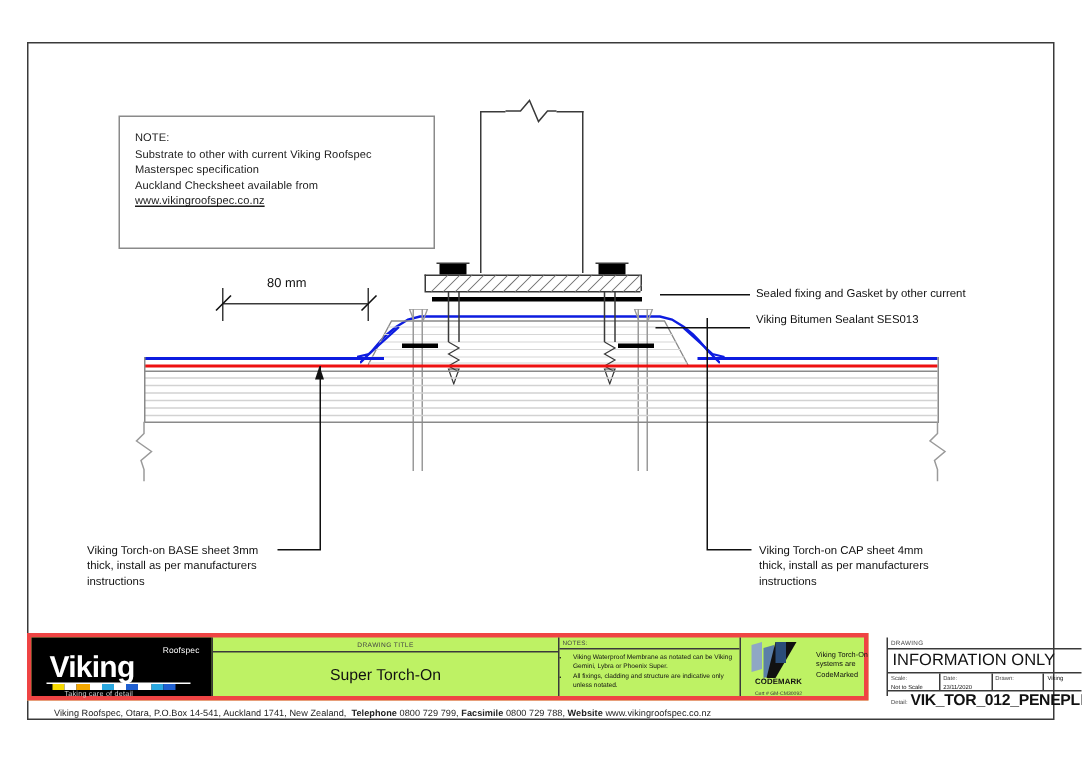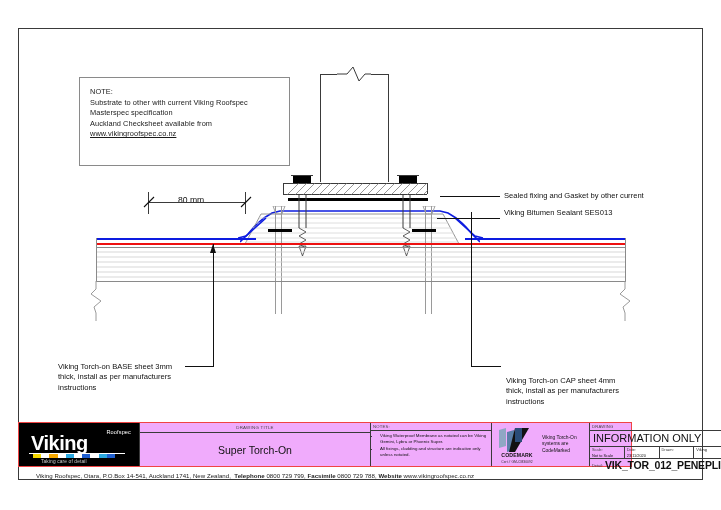--- a/index.html
+++ b/index.html
@@ -20,21 +20,21 @@
   .red{background:#ee1111;}
   .blk{background:#000;}
 
   
   .callout{position:absolute;font-size:7.6px;line-height:10.4px;color:#111;white-space:pre-line;}
 
   
   .dimtext{position:absolute;font-size:8.6px;color:#111;}
 
   
-  .tblock{position:absolute;left:18px;top:422px;width:614px;height:45px;border:1px solid #ef4444;box-sizing:border-box;display:flex;background:#f0abfc;}
+  .tblock{position:absolute;left:18px;top:422px;width:561px;height:45px;border:3px solid #ef4444;box-sizing:border-box;display:flex;background:#bef264;}
   .tb-logo{width:120px;background:#000;position:relative;flex:0 0 120px;}
   .tb-logo .rs{position:absolute;right:8px;top:6px;color:#fff;font-size:5.6px;letter-spacing:.02em;}
   .tb-logo .vk{position:absolute;left:12px;top:9px;color:#fff;font-size:20px;font-weight:bold;letter-spacing:-0.5px;font-family:"Liberation Sans",sans-serif;}
   .tb-logo .bar{position:absolute;left:14px;top:31px;width:82px;height:4px;display:flex;}
   .tb-logo .bar i{flex:1;display:block;}
   .tb-logo .rule{position:absolute;left:10px;top:30px;width:96px;height:1px;background:#fff;}
   .tb-logo .tag{position:absolute;left:22px;top:36px;color:#cfcfcf;font-size:4.8px;letter-spacing:.03em;}
 
   .tb-title{flex:0 0 230px;border-left:1px solid #3a3a3a;border-right:1px solid #3a3a3a;display:flex;flex-direction:column;}
   .tb-title .hdr{height:9px;font-size:4.4px;text-align:center;color:#444;border-bottom:1px solid #3a3a3a;line-height:9px;letter-spacing:.06em;}
@@ -199,21 +199,21 @@
   <div class="ln vln" style="left:96px;top:238px;height:44px;background:#8a8a8a;"></div>
   <div class="ln vln" style="left:625px;top:238px;height:44px;background:#8a8a8a;"></div>
 
   <svg style="position:absolute;left:90px;top:281px;" width="14" height="40">
     <polyline points="6,0 6,8 1,13 11,20 4,26 6,32 6,40" fill="none" stroke="#9a9a9a" stroke-width="1"></polyline>
   </svg>
   <svg style="position:absolute;left:619px;top:281px;" width="14" height="40">
     <polyline points="6,0 6,8 1,13 11,20 4,26 6,32 6,40" fill="none" stroke="#9a9a9a" stroke-width="1"></polyline>
   </svg>
 
-  <div class="dimtext" style="left:178px;top:195px;">80 mm</div>
+  <div class="dimtext" style="left:178px;top:183px;">80 mm</div>
   <div class="ln hln" style="left:148px;top:202px;width:97px;"></div>
   <div class="ln vln" style="left:148px;top:192px;height:22px;"></div>
   <div class="ln vln" style="left:245px;top:192px;height:22px;"></div>
   <svg style="position:absolute;left:142px;top:196px;" width="14" height="13">
     <line x1="2" y1="11" x2="12" y2="1" stroke="#111" stroke-width="1.1"></line>
   </svg>
   <svg style="position:absolute;left:239px;top:196px;" width="14" height="13">
     <line x1="2" y1="11" x2="12" y2="1" stroke="#111" stroke-width="1.1"></line>
   </svg>
 
@@ -227,21 +227,21 @@
   <div class="ln hln" style="left:185px;top:366px;width:29px;background:#111;"></div>
   <svg style="position:absolute;left:209px;top:244px;" width="9" height="12">
     <polygon points="4,0 1,9 7,9" fill="#111"></polygon>
   </svg>
   <div class="callout" style="left:58px;top:362px;">Viking Torch-on BASE sheet 3mm
 thick, install as per manufacturers
 instructions</div>
 
   <div class="ln vln" style="left:471px;top:212px;height:154px;background:#111;"></div>
   <div class="ln hln" style="left:471px;top:366px;width:30px;background:#111;"></div>
-  <div class="callout" style="left:506px;top:376px;">Viking Torch-on CAP sheet 4mm
+  <div class="callout" style="left:506px;top:362px;">Viking Torch-on CAP sheet 4mm
 thick, install as per manufacturers
 instructions</div>
 
   <div class="tblock">
 
     <div class="tb-logo">
       <div class="rs">Roofspec</div>
       <div class="vk">Viking</div>
       <div class="rule"></div>
       <div class="bar">

